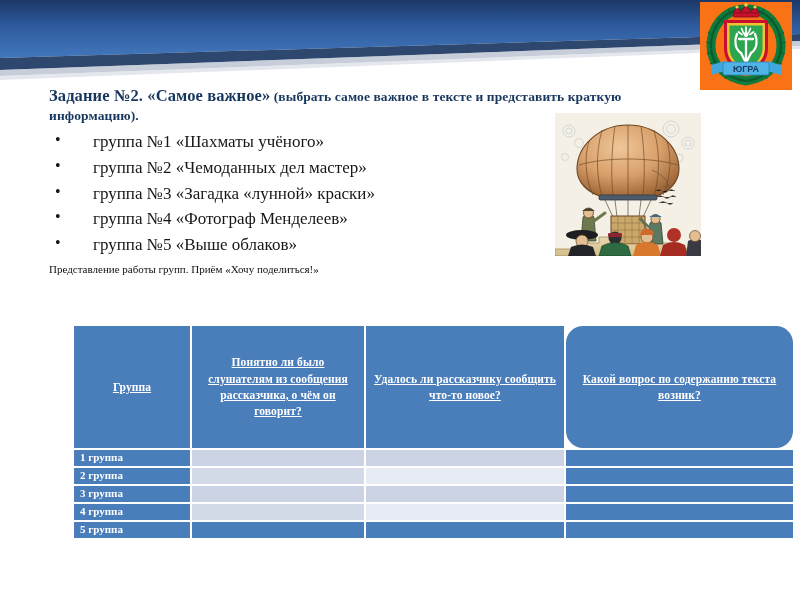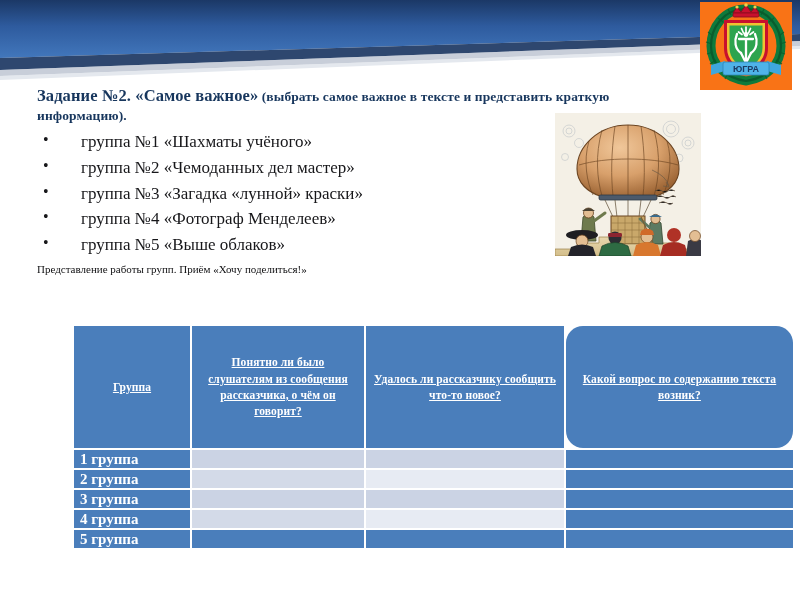--- a/index.html
+++ b/index.html
@@ -47,21 +47,21 @@
     background: #f97316;
     display: flex;
     justify-content: center;
   }
   .crest-box svg { display: block; }
 
   
   .content {
     position: absolute;
     top: 86px;
-    left: 37px;
+    left: 49px;
     width: 700px;
   }
 
   .task-title {
     font-size: 16.5px;
     font-weight: bold;
     color: #17365D;
     line-height: 1.18;
     margin: 0 0 2px 0;
     letter-spacing: 0.1px;
@@ -141,21 +141,21 @@
     text-decoration: underline;
   }
   table.survey th.c-group { width: 104px; }
   table.survey th.c-clear { width: 160px; }
   table.survey th.c-new   { width: 186px; }
   table.survey th.c-quest { width: 215px; border-radius: 17px; }
 
   table.survey td {
     height: 16px;
     padding: 0 6px;
-    font-size: 15px;
+    font-size: 11px;
     font-weight: bold;
     line-height: 1.2;
     vertical-align: middle;
   }
   td.rowlabel {
     background: #4A7EBB;
     color: #ffffff;
     text-align: left;
   }
   td.fill-a { background: #CBD3E4; }

